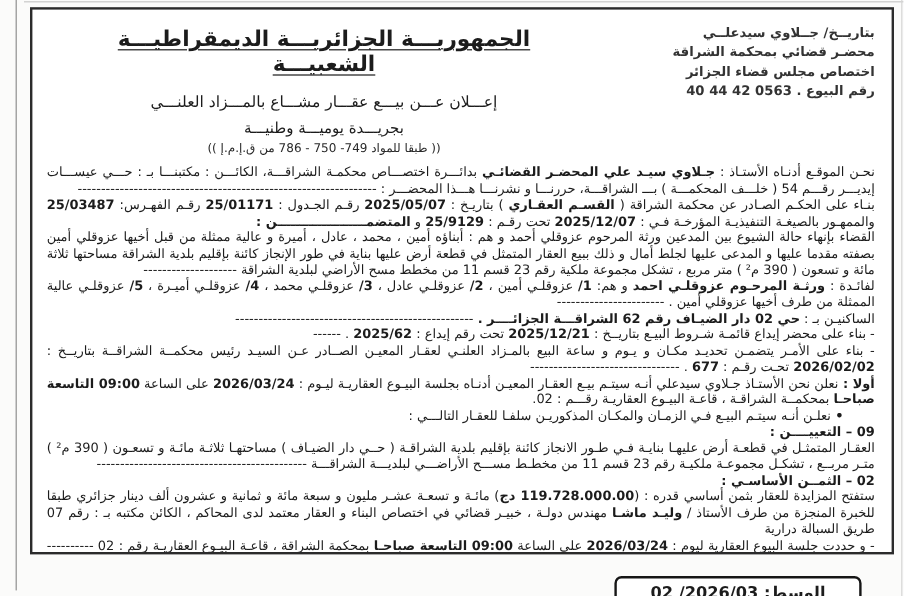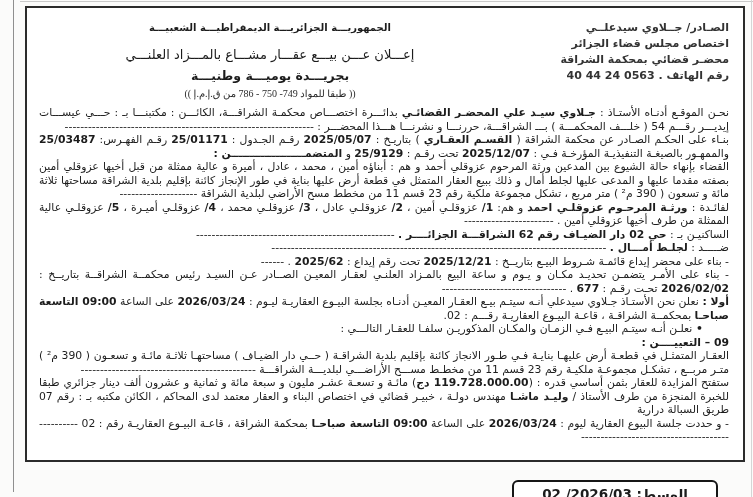--- a/index.html
+++ b/index.html
@@ -40,32 +40,32 @@
     padding-top:6px;
     font-size:11px;line-height:16px;
     font-weight:bold;
     color:#333;
   }
   .bailiff .num{font-weight:bold;letter-spacing:1px;}
   .titles{
     flex:1;text-align:center;padding-top:8px;padding-left:20px;
   }
   .republic{
-    font-size:10px;font-weight:bold;
-    text-underline-offset:3px;
+    font-size:18px;font-weight:bold;
+    text-decoration:underline;text-underline-offset:3px;
     margin:0 0 14px 0;
   }
   .announce{
     font-size:13px;font-weight:normal;margin:0 0 6px 0;letter-spacing:.3px;
   }
   .subtitle{
-    font-size:12.5px;font-weight:bold;margin:0 0 5px 0;
+    font-size:12.5px;font-weight:normal;margin:0 0 5px 0;
   }
   .lawref{
-    font-size:10px;margin:0;color:#2a2a2a;font-family:Liberation Serif, serif;
+    font-size:10px;margin:0;color:#2a2a2a;
   }
   
   .doc-body{
     margin-top:7px;
     font-size:10.8px;
     line-height:13.5px;
     text-align:justify;
   }
   .doc-body p{margin:0;}
   .doc-body p.bullet{padding-right:26px;}
@@ -89,46 +89,46 @@
 <body>
 
 <div class="scan-line-left"></div>
 <div class="scan-line-top"></div>
 <div class="scan-line-right"></div>
 
 <div class="frame">
 
   <div class="header">
     <div class="bailiff">
-      <div>الصـادر/ جــلاوي سيدعلــي</div>
+      <div>بتاريــخ/ جــلاوي سيدعلــي</div>
+      <div>محضـر قضائي بمحكمة الشراقة</div>
       <div>اختصاص مجلس قضاء الجزائر</div>
-      <div>محضـر قضائي بمحكمة الشراقة</div>
-      <div><span>رقم الهاتف . </span><span class="num">0563 24 44 40</span></div>
+      <div><span>رقم البيوع . </span><span class="num">0563 42 44 40</span></div>
     </div>
     <div class="titles">
       <div class="republic">الجمهوريـــة الجزائريـــة الديمقراطيـــة الشعبيـــة</div>
       <div class="announce">إعـــلان عـــن بيـــع عقـــار مشـــاع بالمـــزاد العلنـــي</div>
       <div class="subtitle">بجريـــدة يوميـــة وطنيـــة</div>
       <div class="lawref">(( طبقا للمواد 749- 750 - 786 من ق.إ.م.إ ))</div>
     </div>
   </div>
 
   <div class="doc-body">
       <p><span>نحـن الموقـع أدنـاه الأستـاذ : </span><span class="b">جـلاوي سيـد علي المحضـر القضائـي</span><span> بدائـــرة اختصـــاص محكمـة الشراقـــة، الكائـــن : مكتبنـــا بـ : حـــي عيســـات إيديـــر رقـــم 54 ( خلـــف المحكمـــة ) بـــ الشراقـــة، حررنـــا و نشرنـــا هـــذا المحضـــر : ----------------------------------------------------------------</span></p>
       <p><span>بنـاء على الحكـم الصـادر عن محكمة الشراقة ( </span><span class="b">القسـم العقـاري</span><span> ) بتاريـخ : </span><span class="b">2025/05/07</span><span> رقـم الجـدول : </span><span class="b">25/01171</span><span> رقـم الفهـرس: </span><span class="b">25/03487</span><span> والممهـور بالصيغـة التنفيذيـة المؤرخـة فـي : </span><span class="b">2025/12/07</span><span> تحت رقـم : </span><span class="b">25/9129</span><span> و </span><span class="b u">المتضمــــــــــــــــــــن :</span></p>
       <p><span>القضاء بإنهاء حالة الشيوع بين المدعين ورثة المرحوم عزوقلي أحمد و هم : أبناؤه أمين ، محمد ، عادل ، أميرة و عالية ممثلة من قبل أخيها عزوقلي أمين بصفته مقدما عليها و المدعى عليها لجلط أمال و ذلك ببيع العقار المتمثل في قطعة أرض عليها بناية في طور الإنجاز كائنة بإقليم بلدية الشراقة مساحتها ثلاثة مائة و تسعون ( 390 م² ) متر مربع ، تشكل مجموعة ملكية رقم 23 قسم 11 من مخطط مسح الأراضي لبلدية الشراقة --------------------</span></p>
       <p><span class="u">لفائـدة : </span><span class="b">ورثـة المرحـوم عزوقلـي احمد</span><span> و هم: </span><span class="b">1/</span><span> عزوقلـي أمين ، </span><span class="b">2/</span><span> عزوقلـي عادل ، </span><span class="b">3/</span><span> عزوقلـي محمد ، </span><span class="b">4/</span><span> عزوقلـي أميـرة ، </span><span class="b">5/</span><span> عزوقلـي عالية الممثلة من طرف أخيها عزوقلي أمين . -----------------------</span></p>
       <p><span class="u">الساكنيـن بـ : </span><span class="b">حي 02 دار الضيـاف رقم 62 الشراقـــة الجزائــــر .</span><span> ---------------------------------------------------</span></p>
-      <p><span class="u">ضـــــد : </span><span class="b">لجلـط أمـــال .</span><span> --------------------------------------------------------------------------------------</span></p>
       <p><span>- بناء على محضر إيداع قائمـة شـروط البيـع بتاريــخ : </span><span class="b">2025/12/21</span><span> تحت رقم إيداع : </span><span class="b">2025/62</span><span> . ------</span></p>
       <p><span>- بناء على الأمـر يتضمـن تحديـد مكـان و يـوم و ساعة البيع بالمـزاد العلنـي لعقـار المعيـن الصــادر عـن السيـد رئيس محكمــة الشراقــة بتاريــخ : </span><span class="b">2026/02/02</span><span> تحـت رقـم : </span><span class="b">677</span><span> . --------------------------------</span></p>
       <p><span class="b u">أولا : </span><span>نعلن نحن الأستـاذ جـلاوي سيدعلي أنـه سيتـم بيـع العقـار المعيـن أدنـاه بجلسة البيـوع العقاريـة ليـوم : </span><span class="b">2026/03/24</span><span> على الساعة </span><span class="b">09:00 التاسعة صباحـا</span><span> بمحكمــة الشراقـة ، قاعـة البيـوع العقاريـة رقـــم : 02.</span></p>
       <p class="bullet"><span class="b">•  </span><span>نعلـن أنـه سيتـم البيـع فـي الزمـان والمكـان المذكوريـن سلفـا للعقـار التالـــي :</span></p>
       <p><span class="b u">09 – التعييــــن :</span></p>
       <p><span>العقـار المتمثـل في قطعـة أرض عليهـا بنايـة فـي طـور الانجاز كائنة بإقليم بلدية الشراقـة ( حــي دار الضيـاف ) مساحتهـا ثلاثـة مائـة و تسعـون ( 390 م² ) متـر مربــع ، تشكـل مجموعـة ملكيـة رقم 23 قسم 11 من مخطـط مســـح الأراضـــي لبلديـــة الشراقـــة ---------------------------------------------</span></p>
+      <p><span class="b u">02 – الثمــن الأساسـي :</span></p>
       <p><span>ستفتح المزايدة للعقار بثمن أساسي قدره : (</span><span class="b">119.728.000.00 دج</span><span>) مائـة و تسعـة عشـر مليون و سبعة مائة و ثمانية و عشرون ألف دينار جزائري طبقا للخبرة المنجزة من طرف الأستاذ / </span><span class="b">وليـد ماشـا</span><span> مهندس دولـة ، خبيـر قضائي في اختصاص البناء و العقار معتمد لدى المحاكم ، الكائن مكتبه بـ : رقم 07 طريق السبالة درارية</span></p>
       <p><span>- و حددت جلسة البيوع العقارية ليوم : </span><span class="b">2026/03/24</span><span> على الساعة </span><span class="b">09:00 التاسعة صباحـا</span><span> بمحكمة الشراقة ، قاعـة البيـوع العقاريـة رقم : 02 ------------------------------------------------</span></p>
     </div>
 
 </div>
 
 <div class="stamp">
   <span>الوسط: 2026/03/ 02</span>
 </div>
 

